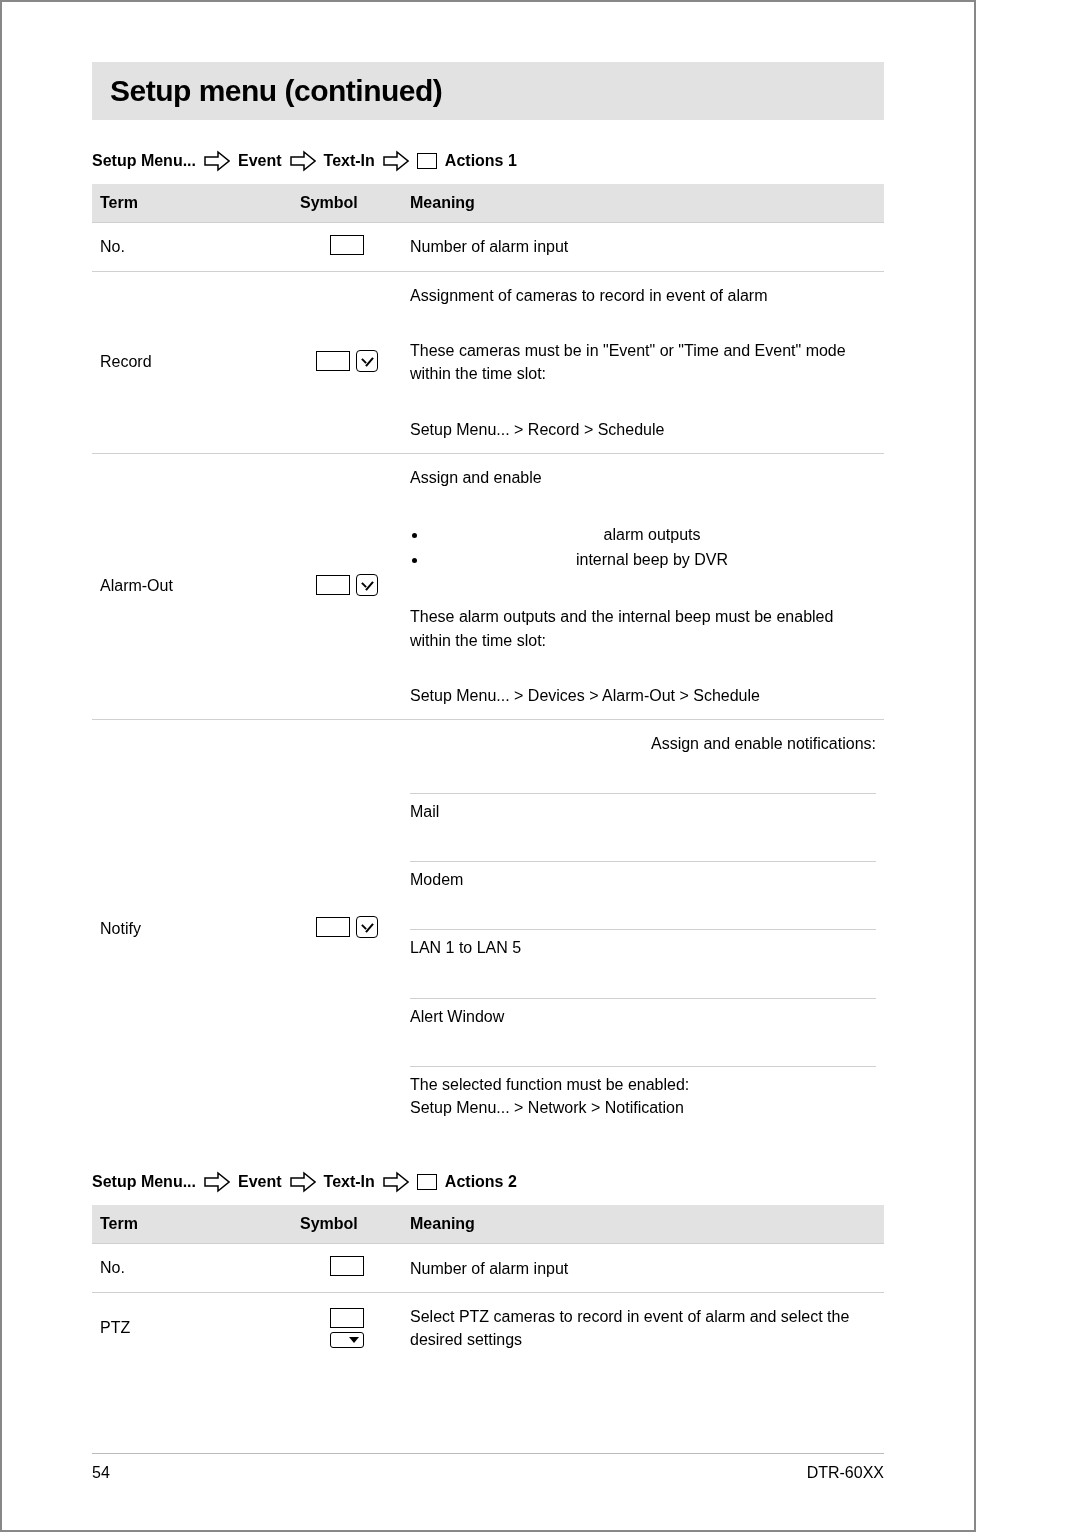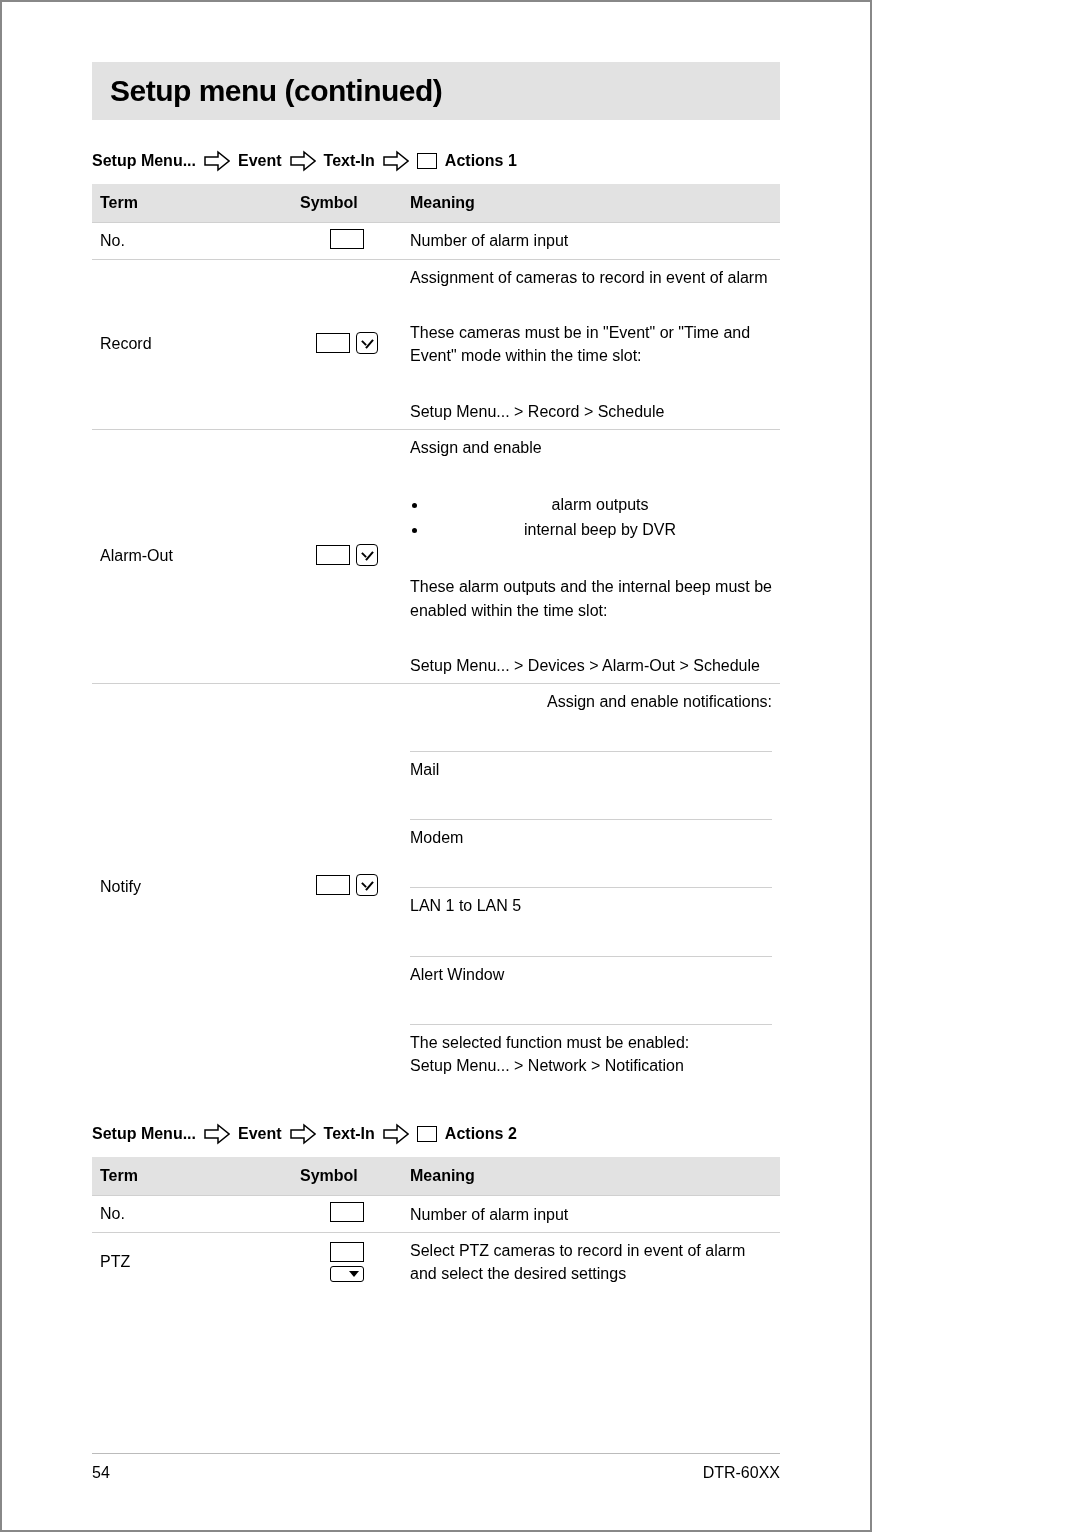--- a/index.html
+++ b/index.html
@@ -1,27 +1,27 @@
 <!DOCTYPE html>
 <html><head>
 <meta charset="utf-8">
 <style>
   * { box-sizing: border-box; margin: 0; padding: 0; }
   html, body { width: 1080px; height: 1532px; background: #fff; font-family: Arial, Helvetica, sans-serif; color: #000; }
-  .page { width: 872px; height: 1532px; border: 2px solid #888; padding: 60px 90px 40px 90px; position: relative; }
+  .page { width: 976px; height: 1532px; border: 2px solid #888; padding: 60px 90px 40px 90px; position: relative; }
   .title-bar { background: #e2e2e2; padding: 12px 18px; margin-bottom: 30px; }
   .title-bar h1 { font-size: 30px; font-weight: bold; letter-spacing: -0.5px; }
   .breadcrumb { display: flex; align-items: center; gap: 8px; margin-bottom: 12px; font-size: 16px; }
   .bc-item { font-weight: bold; }
   .bc-box { width: 20px; height: 16px; border: 1.5px solid #000; display: inline-block; }
   .arrow-svg { width: 26px; height: 22px; flex-shrink: 0; }
   table { width: 100%; border-collapse: collapse; margin-bottom: 34px; }
   thead tr { background: #e2e2e2; }
   th { text-align: left; font-weight: bold; font-size: 16px; padding: 10px 8px; }
-  td { font-size: 16px; padding: 6px 8px; vertical-align: middle; border-top: 1px solid #d0d0d0; }
+  td { font-size: 16px; padding: 12px 8px; vertical-align: middle; border-top: 1px solid #d0d0d0; }
   td.term-col { width: 200px; }
   td.sym-col { width: 110px; text-align: center; }
   td.mean-col { line-height: 1.45; }
   .sym-text { display: inline-flex; align-items: center; gap: 6px; }
   .sym-rect { width: 34px; height: 20px; border: 1.5px solid #000; display: inline-block; }
   .sym-check { width: 22px; height: 22px; border: 1.5px solid #000; border-radius: 4px; position: relative; display: inline-block; }
   .sym-check::after { content: ""; position: absolute; left: 4px; top: 9px; width: 6px; height: 2px; background: #000; transform: rotate(45deg); }
   .sym-check::before { content: ""; position: absolute; left: 7px; top: 10px; width: 11px; height: 2px; background: #000; transform: rotate(-50deg); }
   .sym-drop { display: inline-flex; flex-direction: column; align-items: center; gap: 4px; }
   .sym-drop-bot { width: 34px; height: 16px; border: 1.5px solid #000; border-radius: 3px; position: relative; display: inline-block; }

